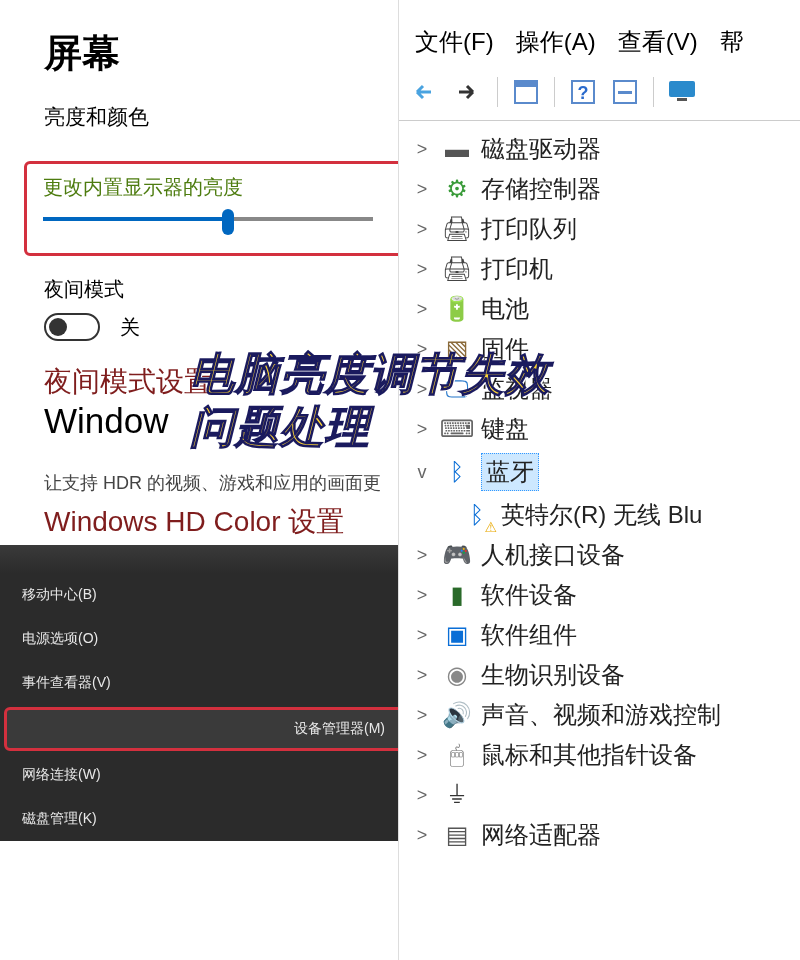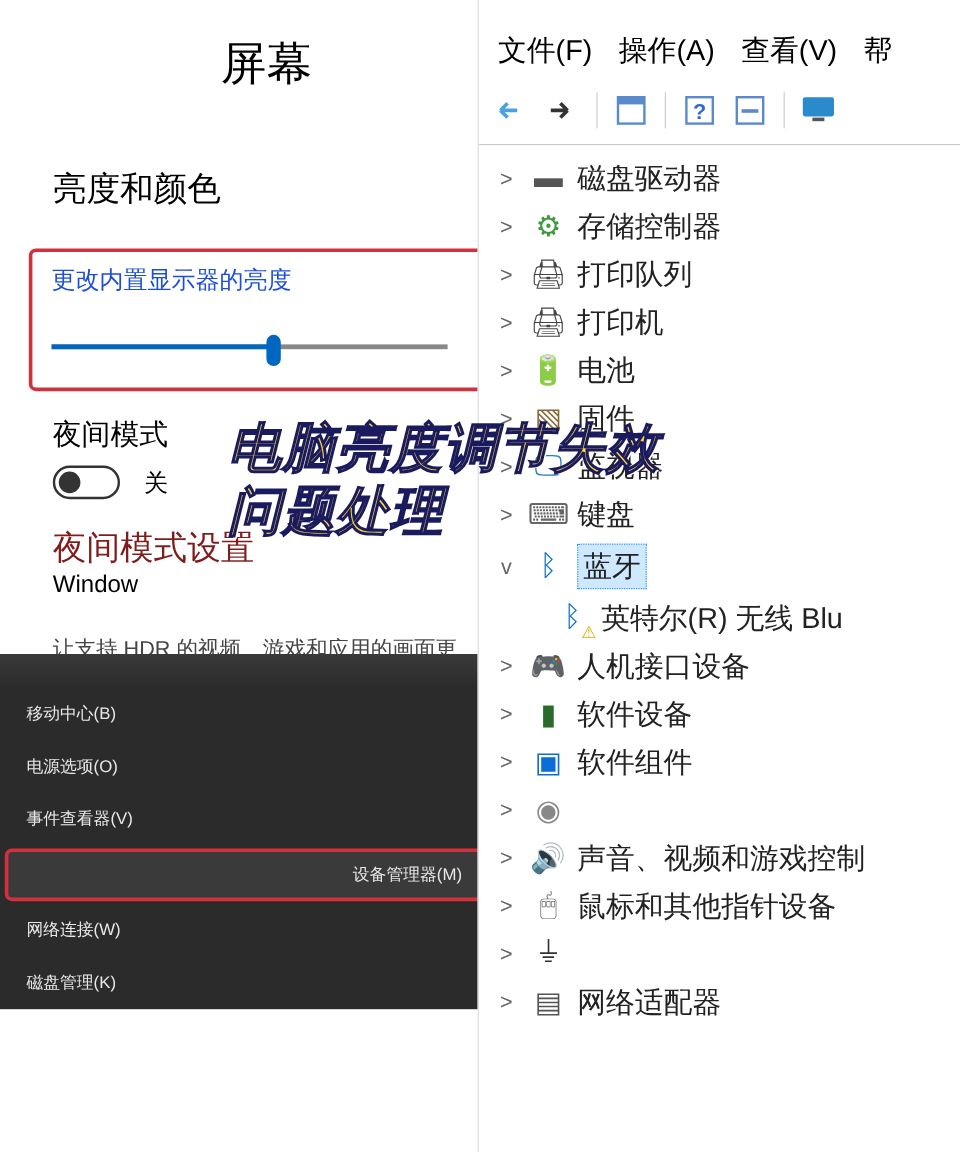--- a/index.html
+++ b/index.html
@@ -1,28 +1,28 @@
 <!DOCTYPE html>
 <html><head>
 <meta charset="utf-8">
 <style>
 * { margin:0; padding:0; box-sizing:border-box; font-family:"Microsoft YaHei","Segoe UI",sans-serif; }
 body { width:800px; height:960px; background:#fff; position:relative; overflow:hidden; }
 
 
 .settings { position:absolute; left:0; top:0; width:400px; padding:28px 0 0 44px; }
-.settings h1 { font-size:38px; font-weight:400; margin-bottom:60px;text-align:center; }
-.settings h2 { font-size:28px; font-weight:400; margin-bottom:30px; }
+.settings h1 { font-size:38px; font-weight:700; margin-bottom:24px; }
+.settings h2 { font-size:21px; font-weight:400; margin-bottom:30px; }
 .brightness-box { border:3px solid #d3303e; border-radius:6px; padding:10px 16px 24px 16px; margin-left:-20px; width:380px; }
-.brightness-label { font-size:20px; color:#1d4ed8; margin-bottom:32px; }
+.brightness-label { font-size:20px; color:#4d7c0f; margin-bottom:8px; }
 .slider { position:relative; height:20px; width:330px; }
 .track { position:absolute; top:8px; left:0; right:0; height:4px; background:#888; }
 .track-fill { position:absolute; top:8px; left:0; width:56%; height:4px; background:#0067c0; }
 .thumb { position:absolute; top:0; left:56%; transform:translateX(-50%); width:12px; height:26px; background:#0067c0; border-radius:6px; }
-.night-label { font-size:24px; margin-top:20px; margin-bottom:10px; }
+.night-label { font-size:20px; margin-top:20px; margin-bottom:10px; }
 .toggle-row { display:flex; align-items:center; gap:20px; margin-bottom:22px; }
 .toggle { width:56px; height:28px; border:2px solid #333; border-radius:14px; position:relative; }
 .toggle-knob { position:absolute; left:3px; top:3px; width:18px; height:18px; background:#333; border-radius:50%; }
 .toggle-text { font-size:20px; }
 .link { color:#7f1d1d; font-size:28px; display:block; }
 .hdr-desc { font-size:18px; color:#444; margin-top:16px; margin-bottom:8px; width:340px; }
 
 
 .overlay-title { position:absolute; left:190px; top:348px; font-size:44px; font-weight:400; line-height:1.2; text-align:left; color:#fdd535; -webkit-text-stroke:2.5px #1a1a5e; z-index:10; font-style:italic; letter-spacing:1px; text-shadow:2px 2px 0 #fff; }
 
@@ -70,21 +70,21 @@
 
   <div class="night-label">夜间模式</div>
   <div class="toggle-row">
     <div class="toggle">
       <div class="toggle-knob"></div>
     </div>
     <span class="toggle-text">关</span>
   </div>
   <a class="link">夜间模式设置</a>
 
-  <h2 style="font-size:20px;font-weight:400">Window</h2>
+  <h2 style="font-size:35px;font-weight:400">Window</h2>
   <div class="hdr-desc">让支持 HDR 的视频、游戏和应用的画面更</div>
   <a class="link" style="margin-top:4px">Windows HD Color 设置</a>
 </div>
 
 <div class="overlay-title">
   <div>电脑亮度调节失效</div>
   <div>问题处理</div>
 </div>
 
 <div class="ctx">
@@ -206,20 +206,21 @@
         <span>软件设备</span>
       </div>
       <div class="tree-item">
         <span class="exp">&gt;</span>
         <span class="dev-icon i-comp">▣</span>
         <span>软件组件</span>
       </div>
       <div class="tree-item">
         <span class="exp">&gt;</span>
         <span class="dev-icon i-bio">◉</span>
+        <span>生物识别设备</span>
       </div>
       <div class="tree-item">
         <span class="exp">&gt;</span>
         <span class="dev-icon i-snd">🔊</span>
         <span>声音、视频和游戏控制</span>
       </div>
       <div class="tree-item">
         <span class="exp">&gt;</span>
         <span class="dev-icon i-mouse">🖱</span>
         <span>鼠标和其他指针设备</span>

